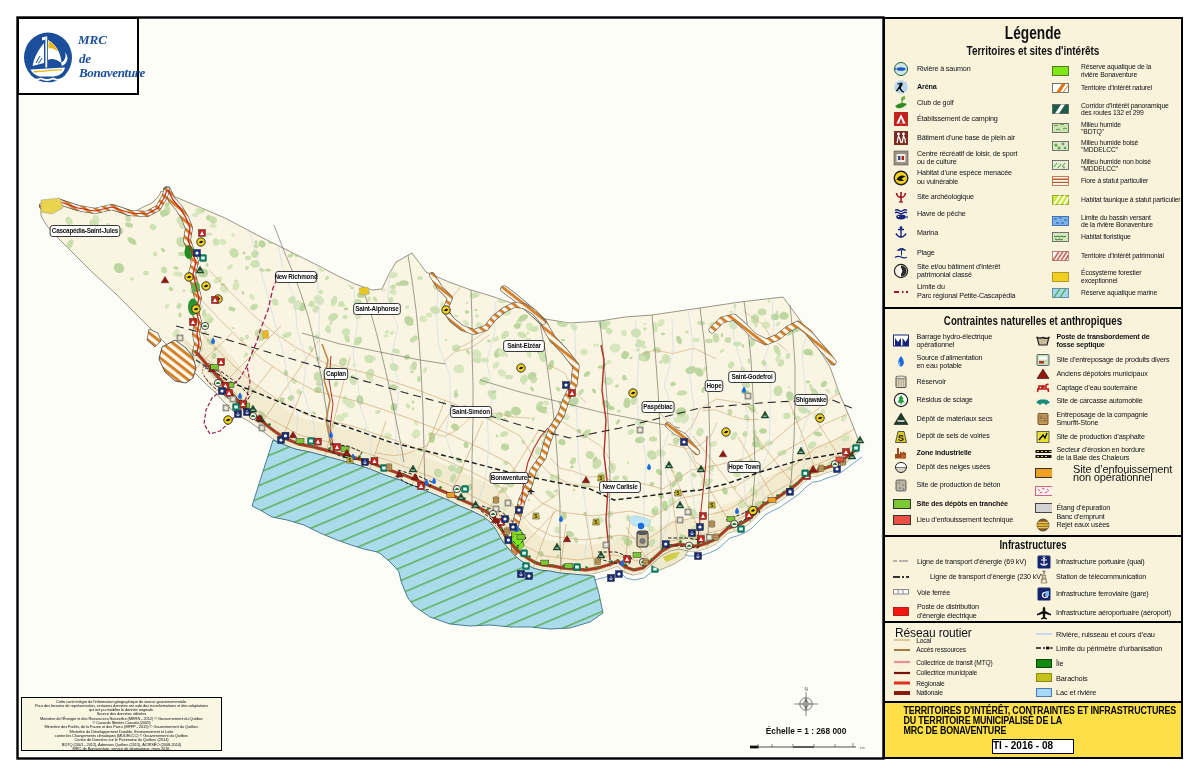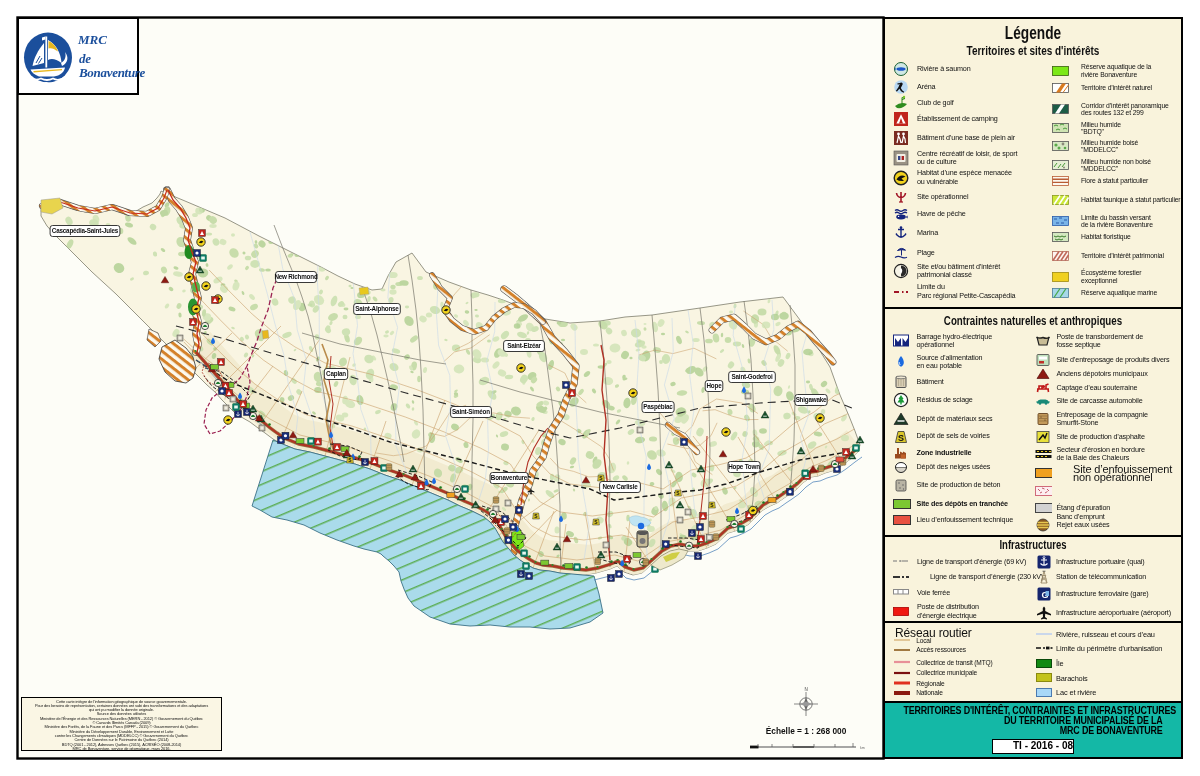--- a/index.html
+++ b/index.html
@@ -1192,21 +1192,21 @@
 
 <div class="lrow" style="left:883px;top:44px;width:300px;text-align:center;font-size:12px;font-weight:bold;letter-spacing:0;transform:scaleX(0.83);transform-origin:50% 0">Territoires et sites d'intérêts</div>
 
 <div class="lrow" style="left:917px;top:65.2px;font-size:7.2px;line-height:8.2px;font-weight:normal">Rivière à saumon</div>
 <svg class="ab" style="left:893.0px;top:61.3px" width="16" height="16" viewBox="0 0 16 16">
     <circle cx="8" cy="8" r="6.5" fill="#cfe8e4" stroke="#1a5f30" stroke-width="1"></circle>
     <ellipse cx="8" cy="8" rx="4.6" ry="1.8" fill="#1b56c8"></ellipse>
     <path d="M3 8 L1.8 6.5 L1.8 9.5 Z" fill="#1b56c8"></path>
   </svg>
 
-<div class="lrow" style="left:917px;top:83.1px;font-size:7.2px;line-height:8.2px;font-weight:normal">Aréna</div>
+<div class="lrow" style="left:917px;top:83.1px;font-size:7.2px;line-height:8.2px;font-weight:bold">Aréna</div>
 <svg class="ab" style="left:893.0px;top:79.2px" width="16" height="16" viewBox="0 0 16 16">
     <circle cx="8" cy="8" r="6.8" fill="#b8d8f2"></circle>
     <path d="M8.2 3.5 c1.2 0 1.8 1 1.4 2 l-1.8 3.4 1.6 2.6 1.8 1.2 -0.6 1 -2.6 -1.4 -1.6 -2.6 -2.4 2.8 -1.2 -0.6 2.6 -3.6 1.4 -3.2 c-0.6 0.4 -1.6 0.6 -2.4 0.2 l0.2 -1 c2 0.2 2.4 -0.8 3.6 -0.8 Z" fill="#111"></path>
   </svg>
 
 <div class="lrow" style="left:917px;top:99.2px;font-size:7.2px;line-height:8.2px;font-weight:normal">Club de golf</div>
 <svg class="ab" style="left:893.0px;top:95.3px" width="16" height="16" viewBox="0 0 16 16">
     <path d="M2 11 Q8 6 14 9 Q10 14 4 13 Z" fill="#2e8b1e"></path>
     <path d="M9 9 L9 2.5 L12 3.5 L9 4.6" fill="none" stroke="#2e8b1e" stroke-width="1"></path>
     <circle cx="11" cy="2" r="1.2" fill="#7ac828"></circle>
@@ -1234,21 +1234,21 @@
     <rect x="5" y="6" width="2.4" height="4" fill="#334488"></rect>
     <rect x="8.6" y="6" width="2.4" height="4" fill="#aa2222"></rect>
   </svg>
 
 <div class="lrow" style="left:917px;top:169.4px;font-size:7.2px;line-height:8.2px;font-weight:normal">Habitat d’une espèce menacée<br>ou vulnérable</div>
 <svg class="ab" style="left:893.0px;top:169.6px" width="16" height="16" viewBox="0 0 16 16">
     <circle cx="8" cy="8" r="6.8" fill="#f2d21c" stroke="#222" stroke-width="1.4"></circle>
     <path d="M3.5 9.5 Q7 3.5 12.5 6.5 L8.5 8.5 L11 11 Q6 11.5 3.5 9.5 Z" fill="#111"></path>
   </svg>
 
-<div class="lrow" style="left:917px;top:193.1px;font-size:7.2px;line-height:8.2px;font-weight:normal">Site opérationnel</div>
+<div class="lrow" style="left:917px;top:193.1px;font-size:7.2px;line-height:8.2px;font-weight:normal">Site archéologique</div>
 <svg class="ab" style="left:893.0px;top:189.2px" width="16" height="16" viewBox="0 0 16 16">
     <path d="M8 3 L8 13 M3.5 4 Q4 8 8 8.5 M12.5 4 Q12 8 8 8.5" stroke="#a11425" stroke-width="1.6" fill="none"></path>
     <path d="M6 13 L10 13" stroke="#a11425" stroke-width="1.2"></path>
   </svg>
 
 <div class="lrow" style="left:917px;top:209.8px;font-size:7.2px;line-height:8.2px;font-weight:normal">Havre de pêche</div>
 <svg class="ab" style="left:893.0px;top:205.9px" width="16" height="16" viewBox="0 0 16 16">
     <path d="M2 4.5 Q4 3 6 4.5 T10 4.5 T14 4.5 M2 7 Q4 5.5 6 7 T10 7 T14 7" stroke="#15257e" stroke-width="1.3" fill="none"></path>
     <ellipse cx="8" cy="11" rx="4.8" ry="2.4" fill="#15257e"></ellipse>
     <path d="M12.8 11 L14.6 9.4 L14.6 12.6 Z" fill="#15257e"></path>
@@ -1369,21 +1369,21 @@
     <rect x="0.5" y="2" width="15" height="11" fill="#fff" stroke="#15257e" stroke-width="1"></rect>
     <path d="M2 13 L2 5 L5 9 L8 5 L8 13 Z M9.5 13 L9.5 5 L12.5 9 L15 5 L15 13 Z" fill="#15257e"></path>
   </svg>
 
 <div class="lrow" style="left:916.5px;top:353.8px;font-size:7.2px;line-height:8.2px;font-weight:normal">Source d’alimentation<br>en eau potable</div>
 <svg class="ab" style="left:893.0px;top:354.0px" width="16" height="16" viewBox="0 0 16 16">
     <path d="M8 2 C12 7 11.5 11 8 12.8 C4.5 11 4 7 8 2 Z" fill="#1b6ae0"></path>
     <path d="M6.2 8 Q6 10.4 7.4 11" stroke="#fff" stroke-width="0.8" fill="none"></path>
   </svg>
 
-<div class="lrow" style="left:916.5px;top:377.9px;font-size:7.2px;line-height:8.2px;font-weight:normal">Bâtiment</div>
+<div class="lrow" style="left:916.5px;top:377.9px;font-size:7.2px;line-height:8.2px;font-weight:normal">Réservoir</div>
 <svg class="ab" style="left:893.0px;top:374.0px" width="16" height="16" viewBox="0 0 16 16">
     <rect x="3" y="2.5" width="10" height="11" rx="1" fill="#d8cdb4" stroke="#555" stroke-width="1"></rect>
     <ellipse cx="8" cy="3.4" rx="5" ry="1.4" fill="#efe8d4" stroke="#555" stroke-width="0.7"></ellipse>
     <path d="M5.5 5 L5.5 12 M8 5 L8 12 M10.5 5 L10.5 12" stroke="#b0a68c" stroke-width="0.8"></path>
   </svg>
 
 <div class="lrow" style="left:916.5px;top:395.9px;font-size:7.2px;line-height:8.2px;font-weight:normal">Résidus de sciage</div>
 <svg class="ab" style="left:893.0px;top:392.0px" width="16" height="16" viewBox="0 0 16 16">
     <circle cx="8" cy="8" r="6.6" fill="#fff" stroke="#222" stroke-width="1.2"></circle>
     <path d="M8 3 L10.6 7 L9.4 7 L11.6 10.5 L8.7 10.5 L8.7 12.5 L7.3 12.5 L7.3 10.5 L4.4 10.5 L6.6 7 L5.4 7 Z" fill="#1c9a38"></path>
@@ -1425,21 +1425,21 @@
 <div class="lrow" style="left:916.5px;top:499.7px;font-size:7.2px;line-height:8.2px;font-weight:bold">Site des dépôts en tranchée</div>
 <svg class="ab" style="left:893.0px;top:495.8px" width="18" height="16" viewBox="0 0 18 16">
     <rect x="0.5" y="3.5" width="17" height="9" fill="#7cc832" stroke="#333" stroke-width="1"></rect>
   </svg>
 
 <div class="lrow" style="left:916.5px;top:515.6px;font-size:7.2px;line-height:8.2px;font-weight:normal">Lieu d’enfouissement technique</div>
 <svg class="ab" style="left:893.0px;top:511.7px" width="18" height="16" viewBox="0 0 18 16">
     <rect x="0.5" y="3.5" width="17" height="9" fill="#e85040" stroke="#333" stroke-width="1"></rect>
   </svg>
 
-<div class="lrow" style="left:1056.4px;top:332.8px;font-size:7.2px;line-height:8.2px;font-weight:normal">Poste de transbordement de<br>fosse septique</div>
+<div class="lrow" style="left:1056.4px;top:332.8px;font-size:7.2px;line-height:8.2px;font-weight:bold">Poste de transbordement de<br>fosse septique</div>
 <svg class="ab" style="left:1035.0px;top:333.0px" width="17" height="16" viewBox="0 0 17 16">
     <path d="M2 4 L4 12 L12 12 L14 4" fill="#c8bc96" stroke="#222" stroke-width="1.2"></path>
     <path d="M1.5 4 Q4 6 8 4.5 Q12 6.5 14.5 4" fill="none" stroke="#222" stroke-width="1.4"></path>
   </svg>
 
 <div class="lrow" style="left:1056.4px;top:355.7px;font-size:7.2px;line-height:8.2px;font-weight:normal">Site d’entreposage de produits divers</div>
 <svg class="ab" style="left:1035.0px;top:351.8px" width="17" height="16" viewBox="0 0 17 16">
     <rect x="2" y="2.5" width="12" height="11" rx="1" fill="#bfe0bc" stroke="#444" stroke-width="0.8"></rect>
     <rect x="4" y="4.5" width="8" height="3" fill="#fff"></rect>
     <rect x="4" y="9" width="5" height="2.5" fill="#c03028"></rect>
@@ -1613,17 +1613,17 @@
     <rect x="0.5" y="0.5" width="15" height="8" fill="#a8d8f8" stroke="#4a7ab0" stroke-width="1"></rect>
   </svg>
 <div class="lrow" style="left:1056.1px;top:687.6px;font-size:7.4px">Lac et rivière</div>
 
 <div class="ab" style="left:883px;top:534.5px;width:300px;height:2.6px;background:#000"></div>
 
 <div class="lrow" style="left:883px;top:537.5px;width:300px;text-align:center;font-size:12.5px;font-weight:bold;letter-spacing:0;transform:scaleX(0.76);transform-origin:50% 0">Infrastructures</div>
 
 <div class="ab" style="left:883px;top:620.5px;width:300px;height:2.6px;background:#000"></div>
 
-<div class="ab" style="left:883px;top:701px;width:300px;height:58px;background:#14b8a6;border:2.4px solid #000;border-top-width:2.6px;text-align:right;color:#000">
+<div class="ab" style="left:883px;top:701px;width:300px;height:58px;background:#fde047;border:2.4px solid #000;border-top-width:2.6px;text-align:left;color:#000">
 <div style="font-size:10.2px;line-height:10.3px;font-weight:bold;margin-top:2.5px;letter-spacing:-0.2px;transform:scaleX(0.875);transform-origin:50% 0;white-space:nowrap">TERRITOIRES D'INTÉRÊT, CONTRAINTES ET INFRASTRUCTURES<br>DU TERRITOIRE MUNICIPALISÉ DE LA<br>MRC DE BONAVENTURE</div>
 
 <div class="ab" style="left:107px;top:36px;width:82px;height:15px;background:#fff;border:1.6px solid #000;font-size:10px;font-weight:bold;line-height:12px;color:#000">TI - 2016 - 08</div>
 </div>
 
 </body></html>

